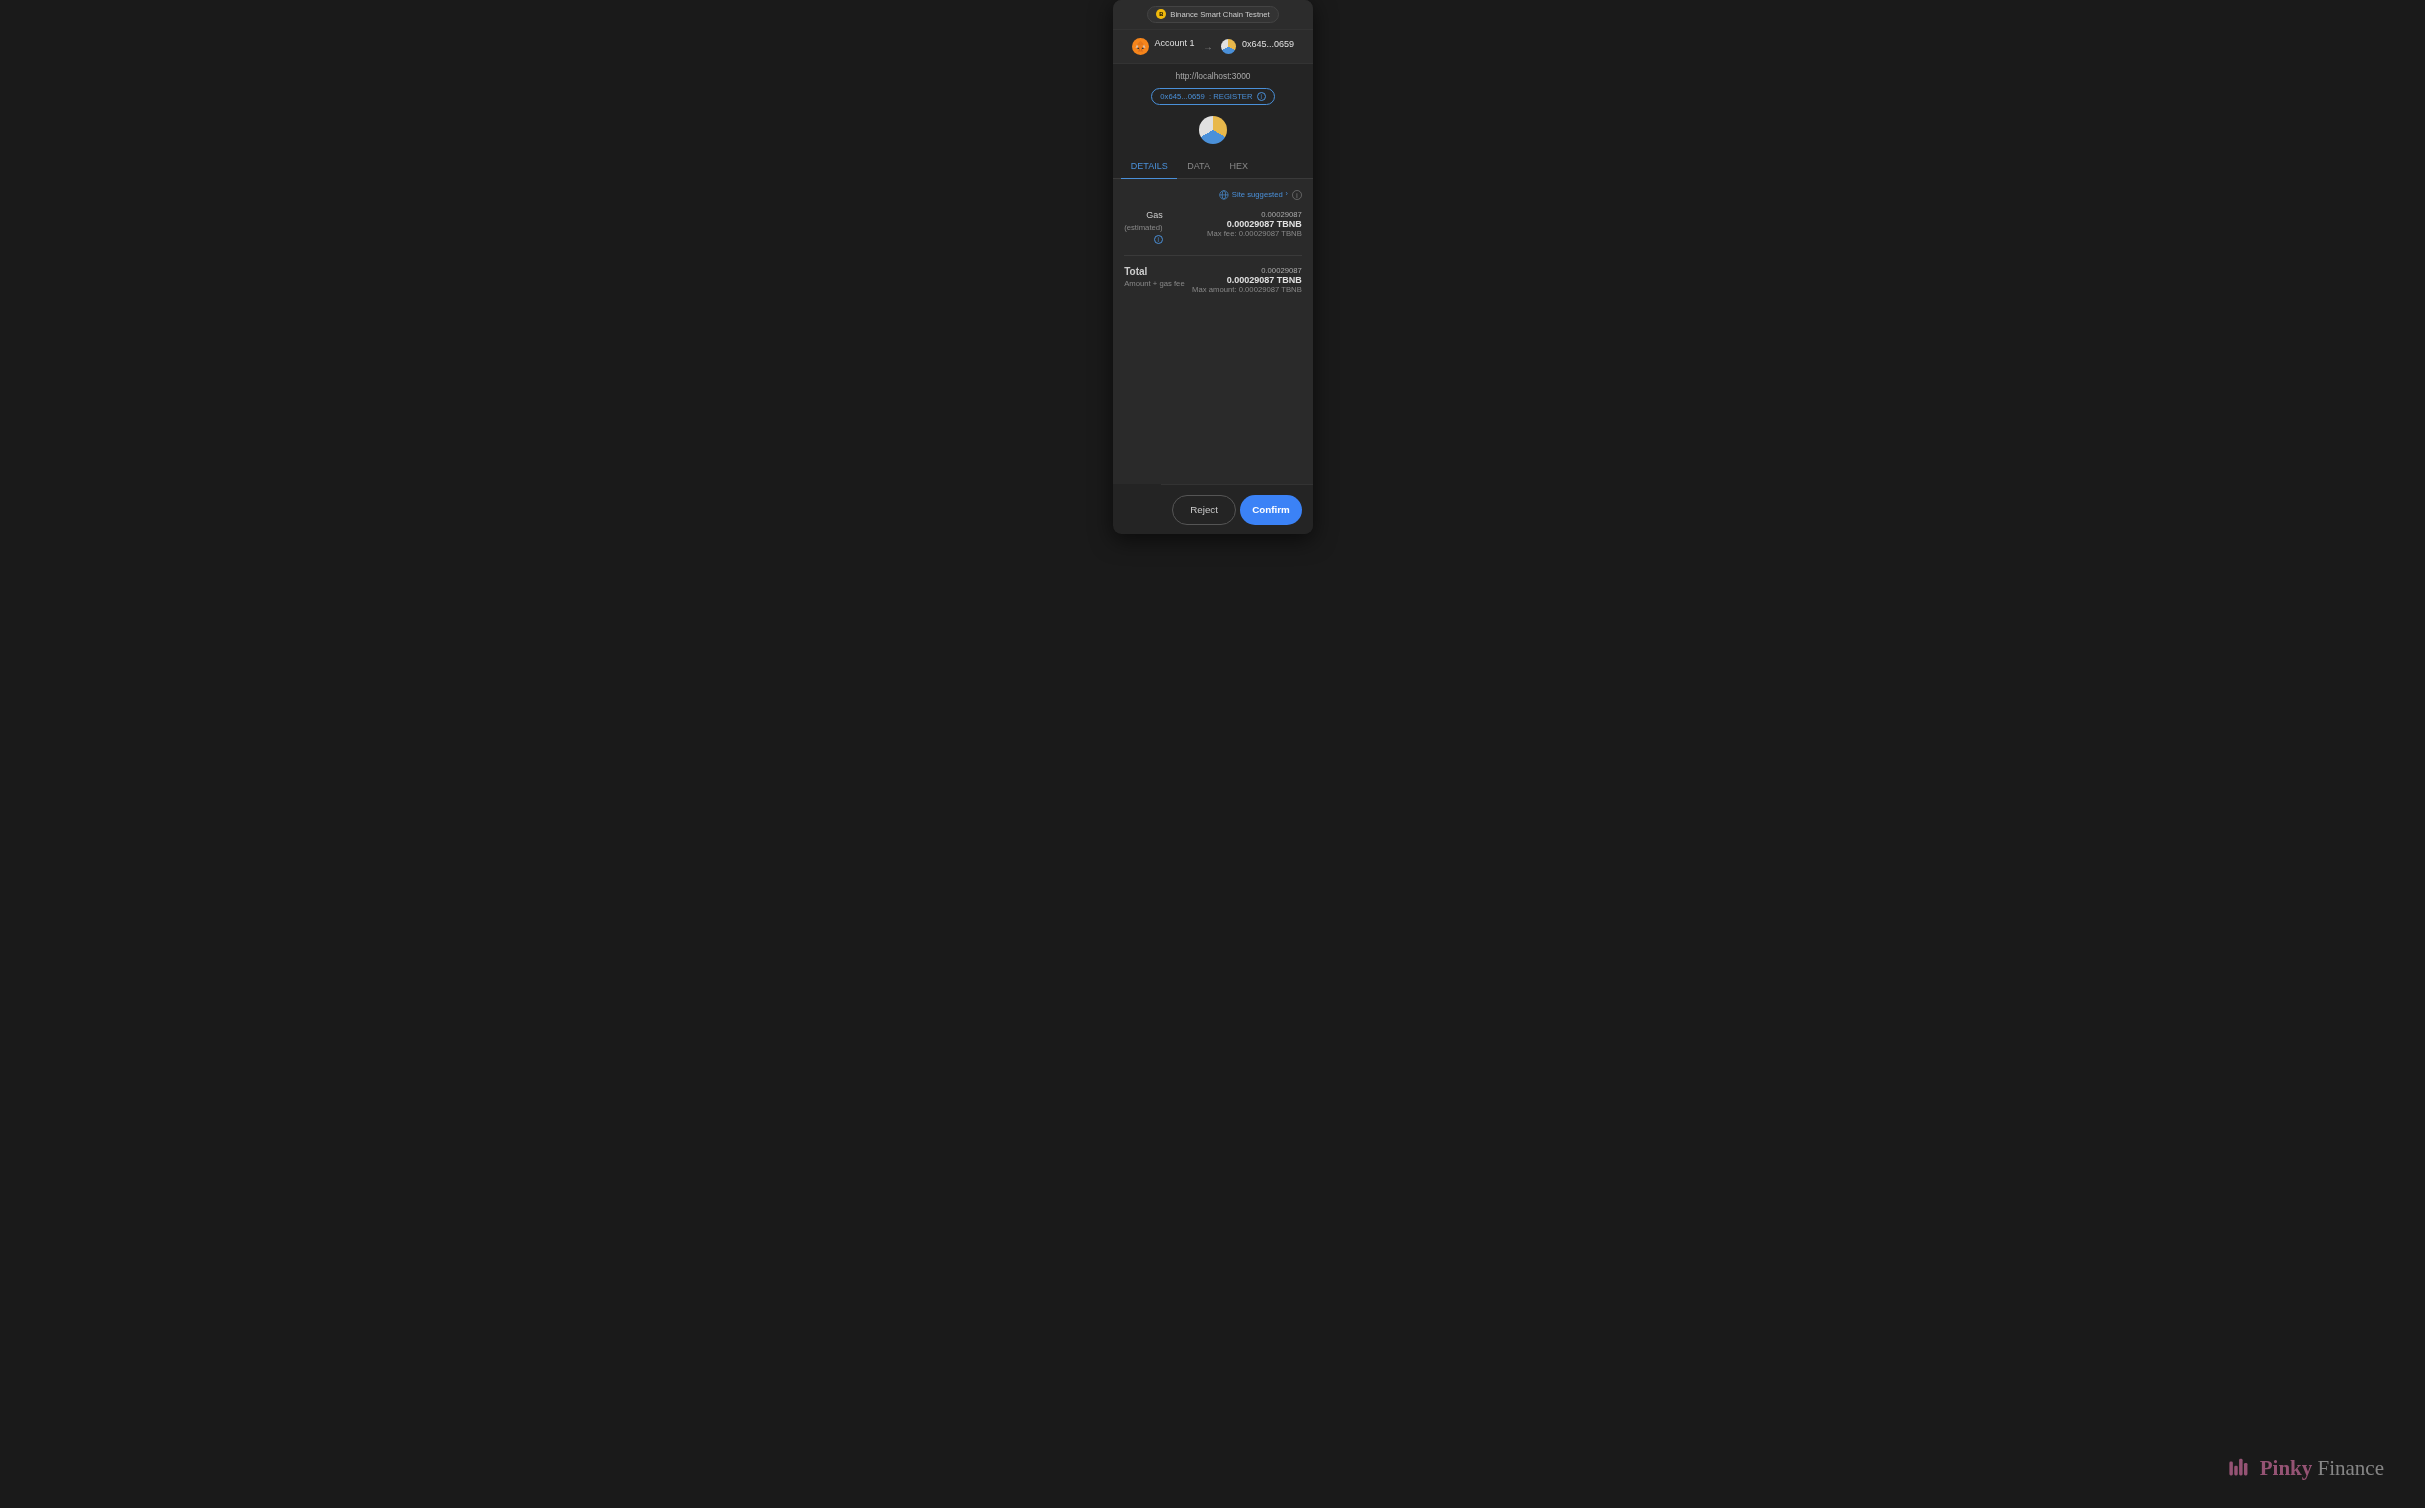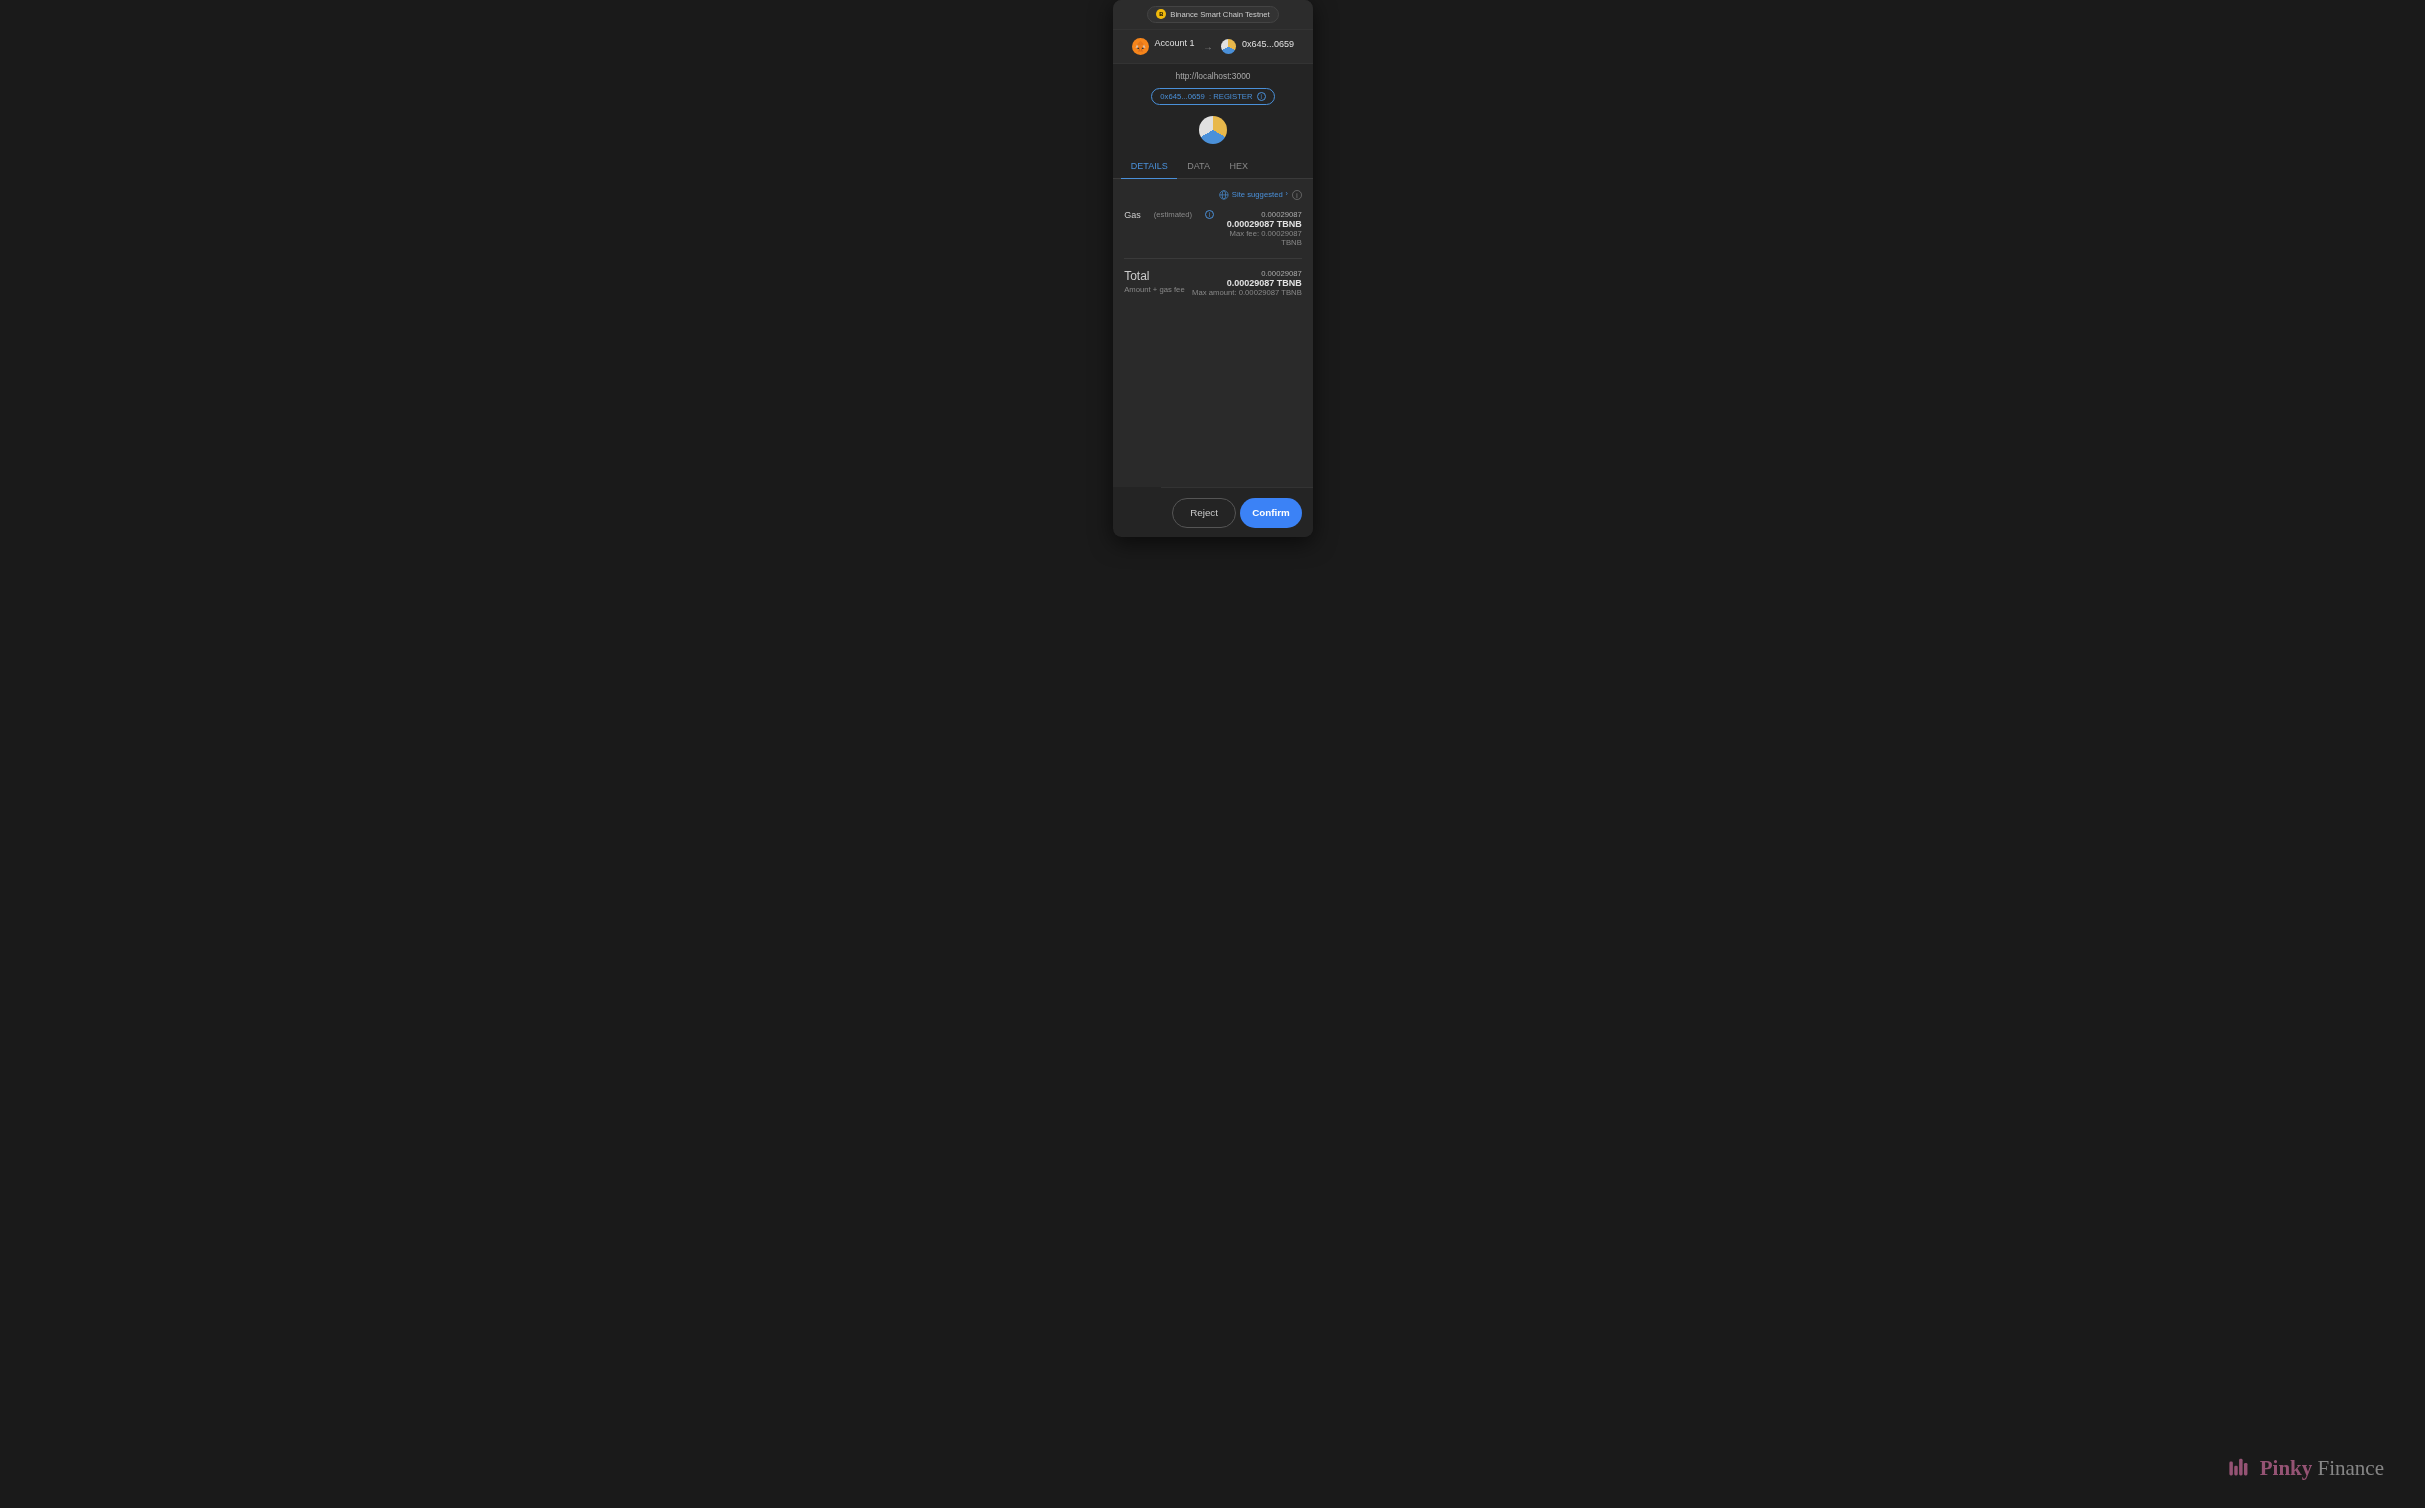--- a/index.html
+++ b/index.html
@@ -200,24 +200,25 @@
     .gas-section {
       margin-bottom: 11.2px;
     }
     .gas-row {
       display: flex;
       justify-content: space-between;
       align-items: flex-start;
     }
     .gas-label {
       display: flex;
-      align-items: flex-start;
-      gap: 13px;
+      align-items: flex-end;
+      gap: 3px;
       font-size: 9px;
       color: #ccc;
+      flex-direction: column;
     }
     .gas-label .estimated {
       font-size: 7.7px;
       color: #888;
     }
     .gas-values {
       text-align: right;
     }
     .gas-small {
       font-size: 7.7px;
@@ -245,23 +246,23 @@
     
     .total-section {
       margin-bottom: 11.2px;
     }
     .total-row {
       display: flex;
       justify-content: space-between;
       align-items: flex-start;
     }
     .total-label {
-      font-size: 12px;
+      font-size: 10px;
       color: #ccc;
-      font-weight: 400;
+      font-weight: 700;
     }
     .total-values {
       text-align: right;
     }
     .total-sublabel {
       font-size: 7.7px;
       color: #888;
       margin-top: 2.8px;
     }
     .total-maxamount {

